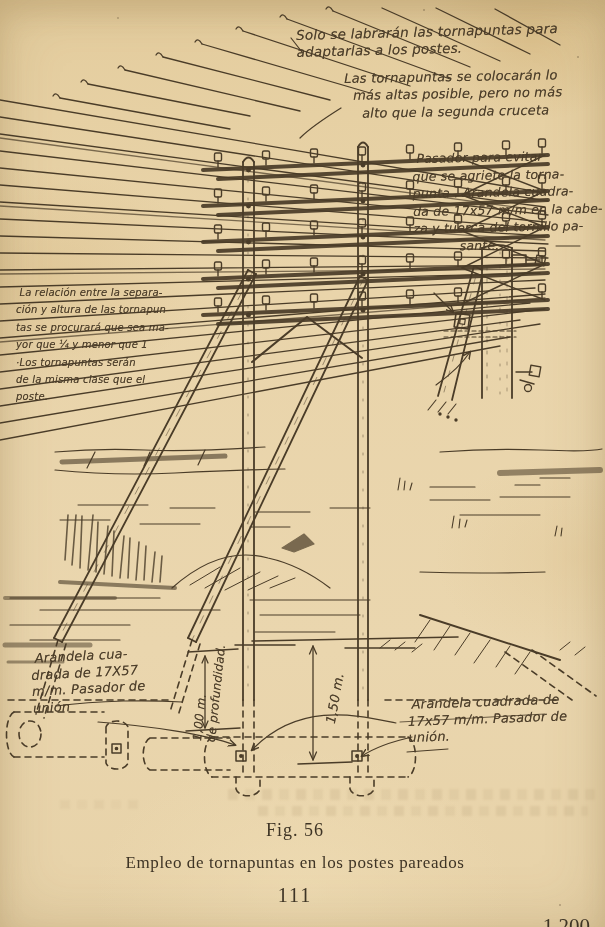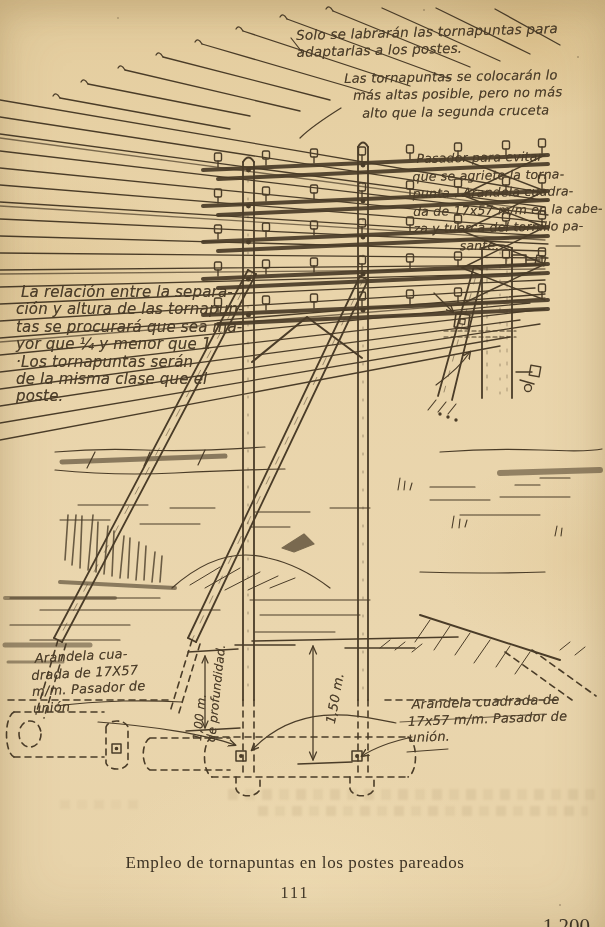--- a/index.html
+++ b/index.html
@@ -304,21 +304,21 @@
   más altas posible, pero no más
     alto que la segunda cruceta</div>
 
 <div class="hand" style="left:412px;top:150px;font-size:12.5px;line-height:17.5px;transform:rotate(-1deg);"> Pasador para evitar
 que se agriete la torna-
 punta . Arandela cuadra-
 da de 17x57 m/m en la cabe-
 za y tuerca del tornillo pa-
            sante.</div>
 
-<div class="hand" style="left:16px;top:284px;font-size:15px;line-height:17.4px;"> La relación entre la separa-
+<div class="hand" style="left:16px;top:284px;font-size:10px;line-height:17.4px;"> La relación entre la separa-
 ción y altura de las tornapun-
 tas se procurará que sea ma-
 yor que ¼ y menor que 1
 ·Los tornapuntas serán
 de la misma clase que el
 poste.</div>
 
 
 <div class="hand" style="left:30px;top:651px;line-height:16.5px;transform:rotate(-3deg);"> Arandela cua-
 drada de 17X57
@@ -330,17 +330,18 @@
 unión.</div>
 
 <div class="hand" style="left:190px;top:740px;font-size:12px;line-height:14px;transform:rotate(-84deg);"><span>1,00 m.</span><br><span>de profundidad.</span></div>
 
 <div class="hand" style="left:322px;top:722px;transform:rotate(-80deg);">1,50 m.</div>
 
 <div class="ghost" style="left:228px;top:789px;width:368px;height:11px;"></div>
 <div class="ghost" style="left:258px;top:806px;width:330px;height:10px;"></div>
 <div class="ghost" style="left:60px;top:800px;width:80px;height:9px;opacity:.1;"></div>
 
+<div class="serif center" style="top:820px;font-size:18px;letter-spacing:1px;">Fig. 56</div>
 <div class="serif center" style="top:853px;font-size:17px;font-weight:normal;letter-spacing:.6px;">Empleo de tornapuntas en los postes pareados</div>
-<div class="serif center" style="top:884px;font-size:16px;letter-spacing:2px;">111</div>
+<div class="serif center" style="top:884px;font-size:20px;letter-spacing:2px;">111</div>
 <div class="serif" style="top:882px;right:15px;font-size:21px;margin-top:32px;">1,200</div>
 
 </div>
 
 </body></html>

